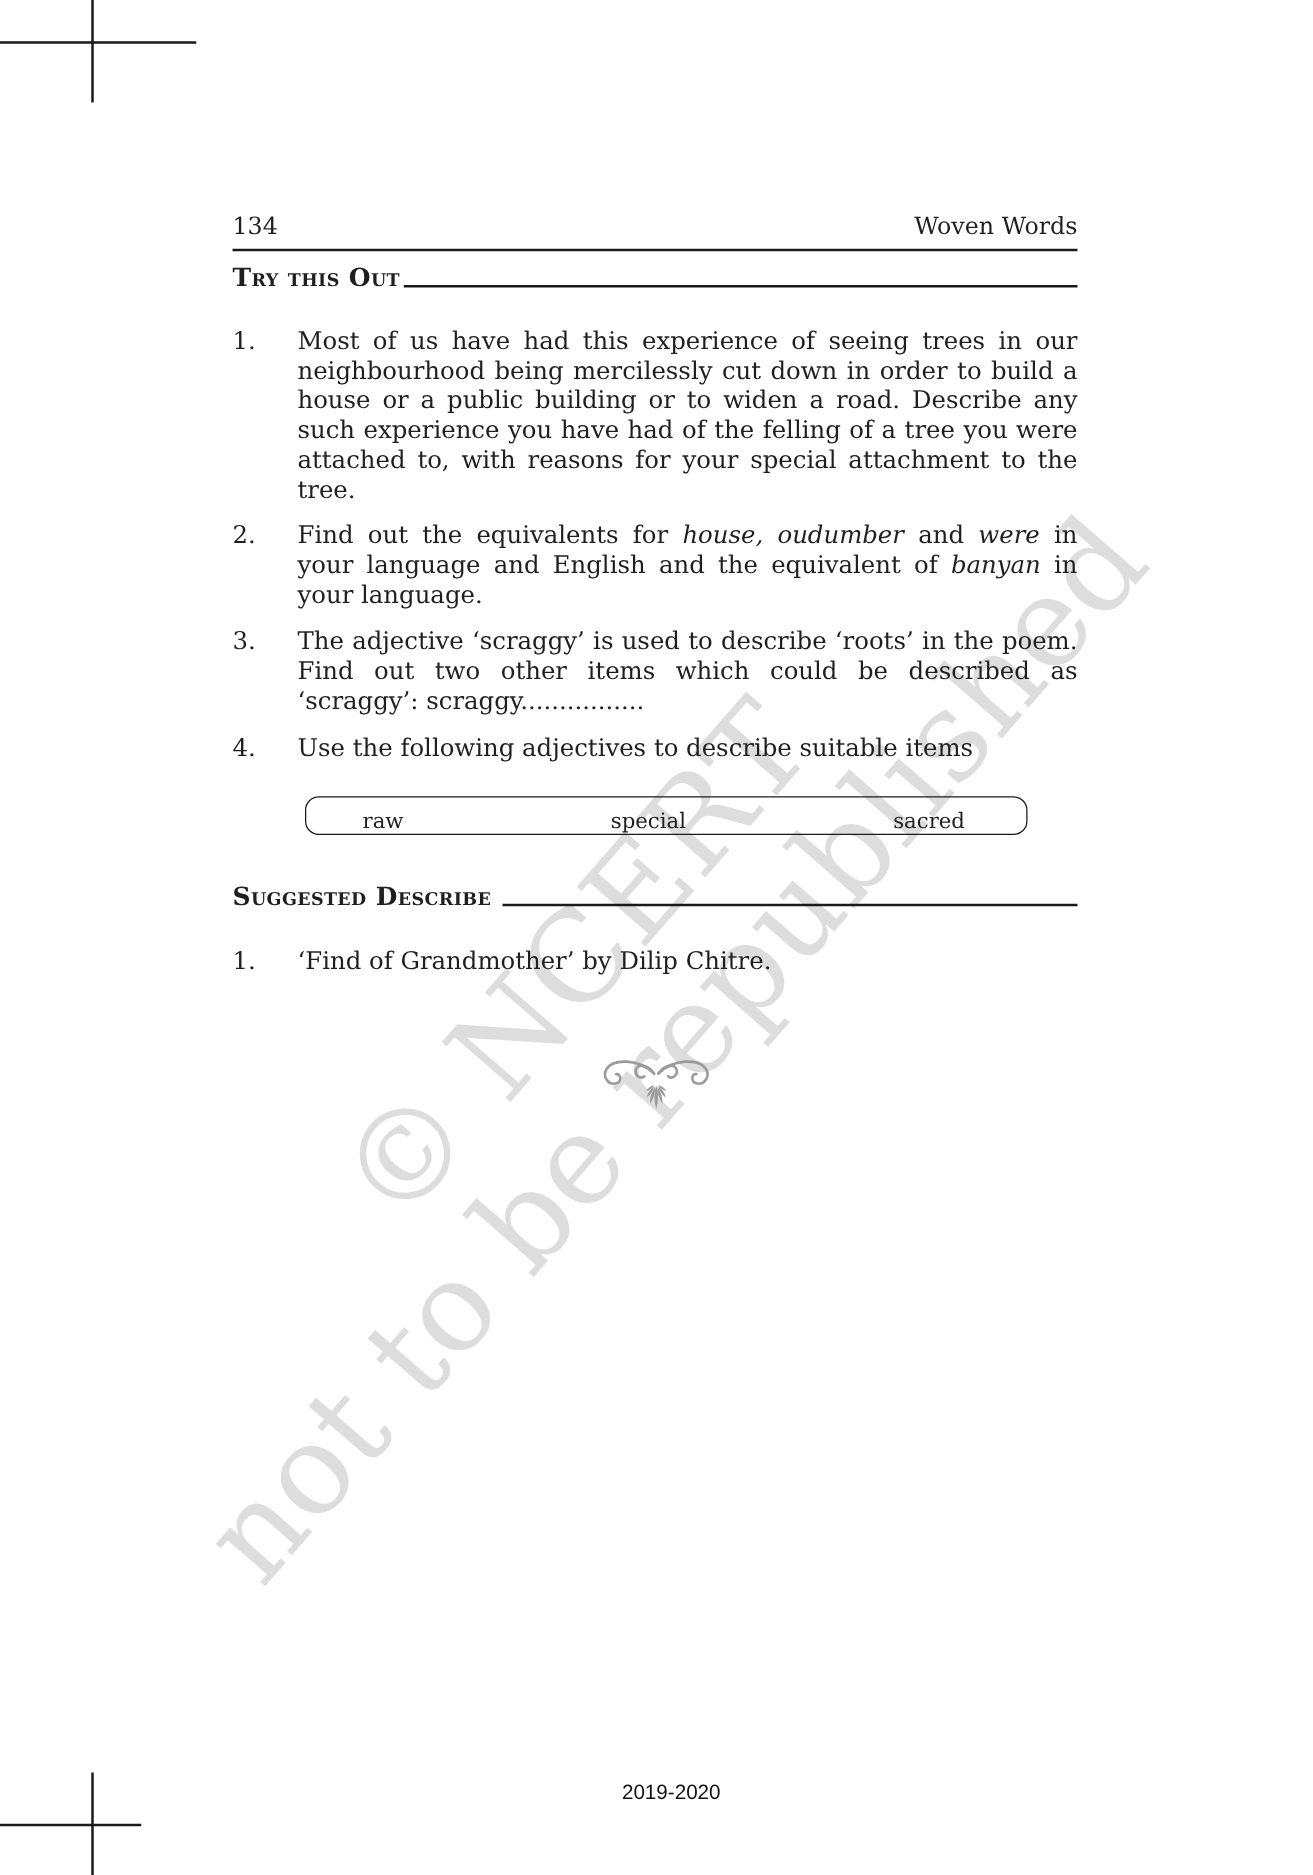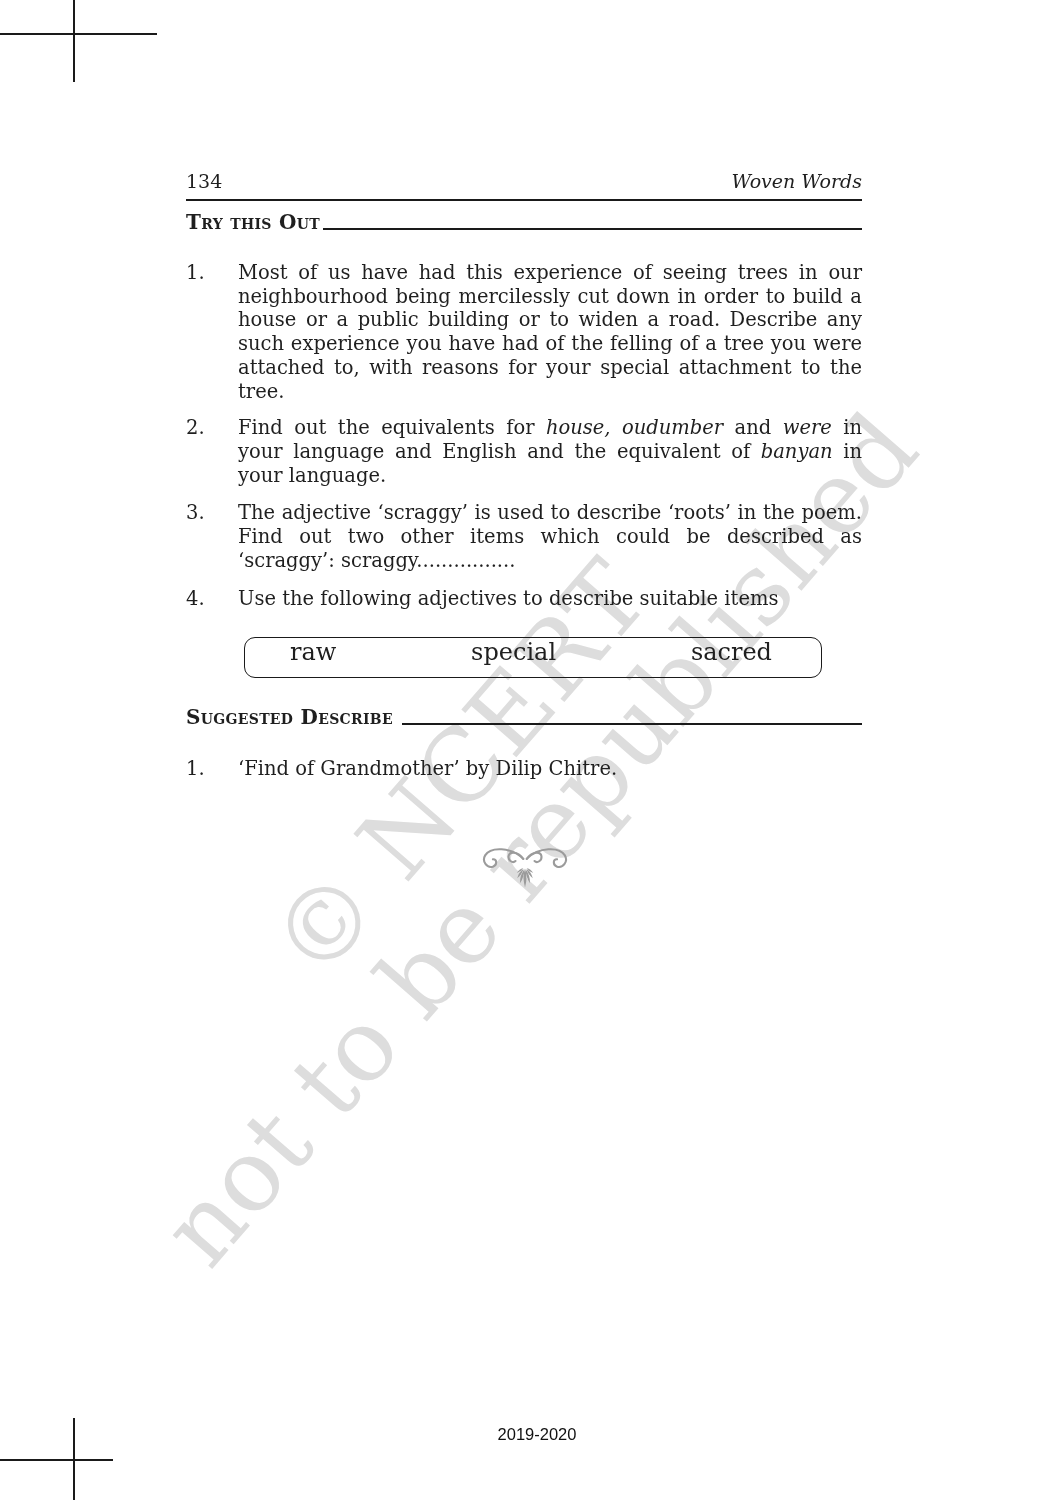--- a/index.html
+++ b/index.html
@@ -26,21 +26,21 @@
   }
   .watermark div{line-height:106px;}
   
   .crop{position:absolute;background:#1a1a1a;}
   
   .header-row{
     position:absolute; left:186px; top:170px; width:676px;
     display:flex; justify-content:space-between; align-items:flex-start;
     font-size:19px;
   }
-  .book-title{font-style:italic;}
+  .book-title{}
   .header-rule{position:absolute; left:186px; top:199px; width:676px; height:2px; background:#1a1a1a;}
   
   .sec-heading{
     position:absolute; left:186px; width:676px;
     display:flex; align-items:flex-end;justify-content:flex-end;
   }
   .sec-heading .label{
     font-weight:bold;
     font-variant:small-caps;
     font-size:20px;
@@ -60,26 +60,26 @@
   #list-reading{top:757px;}
   .ex-item{display:flex; margin-bottom:13px;}
   .ex-item:nth-child(2){margin-bottom:14px;}
   .ex-item:nth-child(3){margin-bottom:15px;}
   .ex-item .num{width:52px; flex:0 0 52px;}
   .ex-item .body{flex:1; text-align:justify;}
   .ex-item .body .it{font-style:italic;}
   #list-reading .body{text-align:left;}
   
   .adj-box{
-    position:absolute; left:244px; top:637px; width:578px; height:41px;
+    position:absolute; left:244px; top:637px; width:578px; height:31px;
     box-sizing:border-box;
     border:1.5px solid #1a1a1a; border-radius:11px;
-    display:flex; align-items:flex-start; justify-content:space-between;
+    display:flex; align-items:flex-end; justify-content:space-between;
     padding:0 49px 0 45px;
-    font-size:24px;
+    font-size:17px;
   }
   
   .ornament{position:absolute; left:473px; top:843px;}
   
   .footer{
     position:absolute; left:12px; top:1425px; width:1050px;
     text-align:center;
     font-family:"Liberation Sans", sans-serif;
     font-size:16.5px; color:#111;
   }

